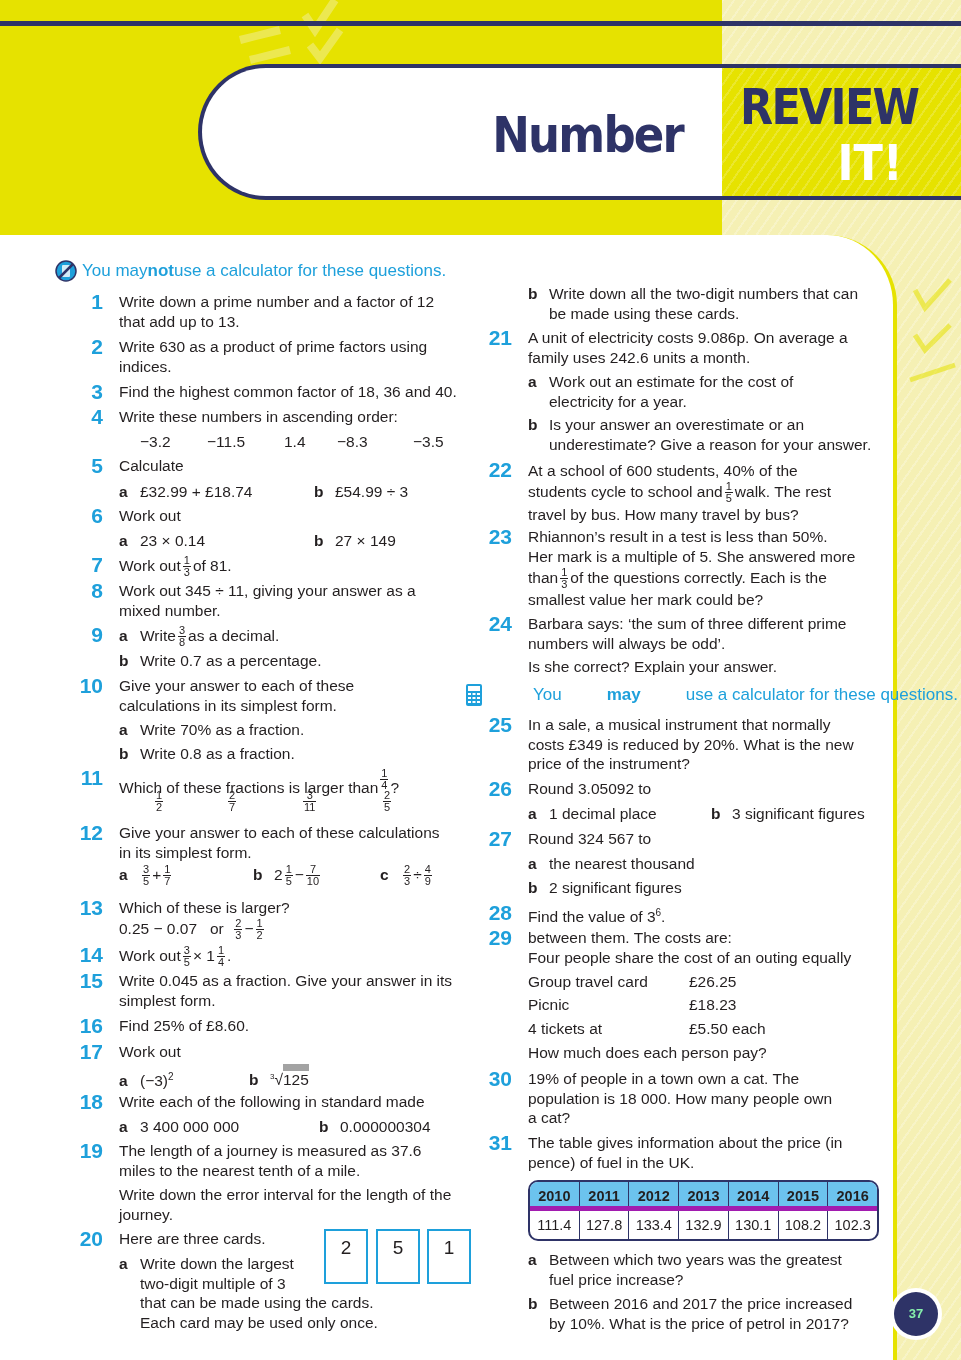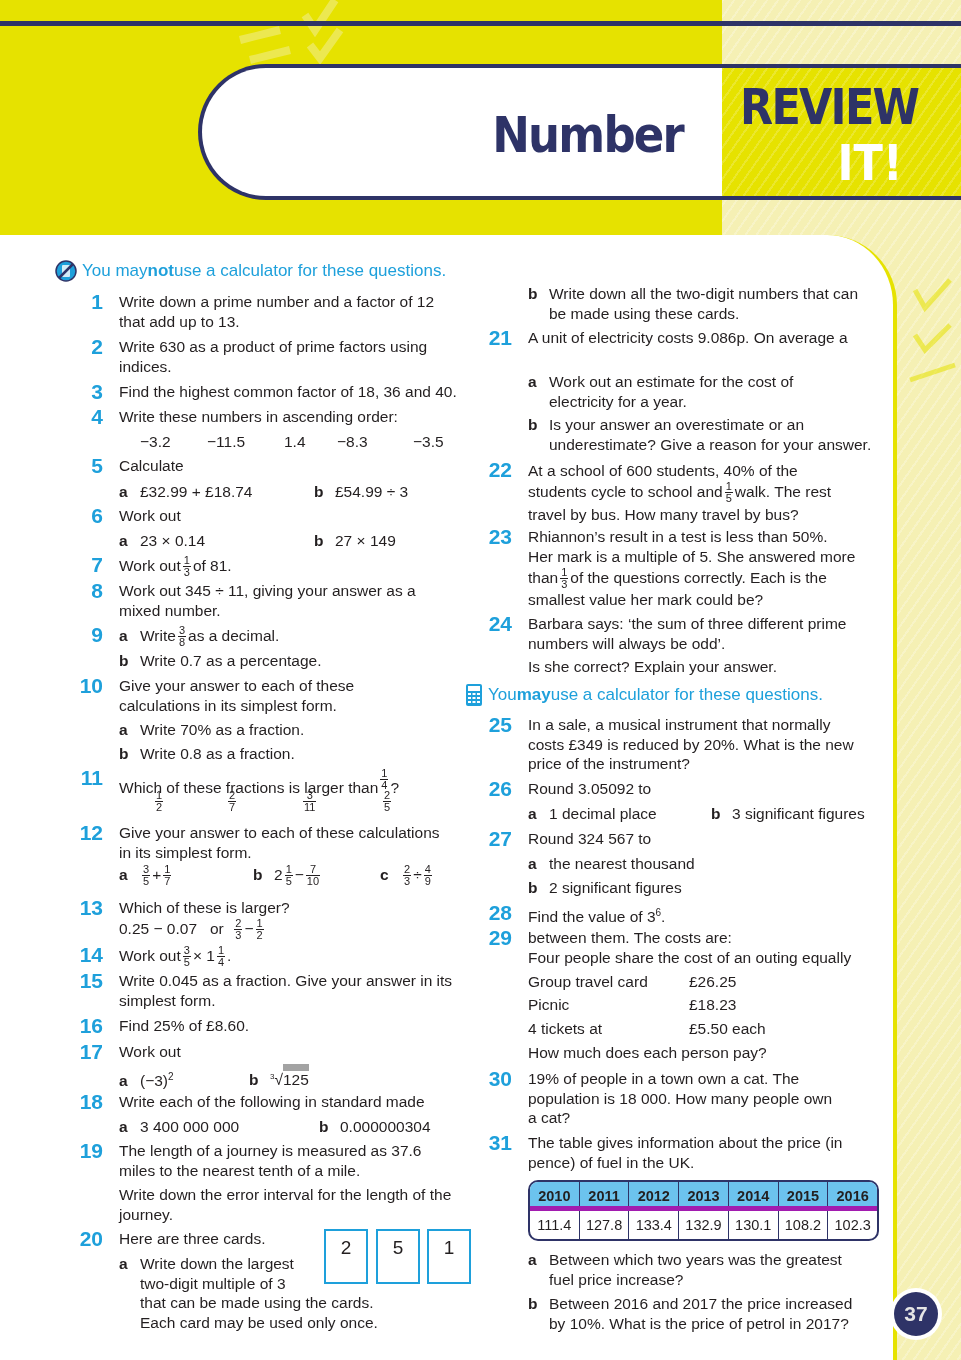--- a/index.html
+++ b/index.html
@@ -55,21 +55,21 @@
   
   .fuel-table { position: absolute; left: 528px; top: 1180px; width: 351px; height: 61px;
     border: 2px solid #2e3367; border-radius: 10px; overflow: hidden; border-collapse: separate; }
   .fuel-table .row { display: flex; height: 29px; }
   .fuel-table .row.head { background: #6cc3ee; border-bottom: 5px solid #a21caf; }
   .fuel-table .cell { flex: 1; text-align: center; line-height: 28px; font-size: 14.5px; border-right: 1.5px solid #2e3367; }
   .fuel-table .cell:last-child { border-right: none; }
   .fuel-table .head .cell { font-weight: bold; }
 
   .page-num { position: absolute; left: 894px; top: 1292px; width: 44px; height: 44px; border-radius: 50%;
-    background: #2e3367; color: #e5e5e5; font-weight: bold; font-size: 21px; text-align: center; line-height: 44px;
+    background: #2e3367; color: #86efac; font-weight: bold; font-size: 13px; text-align: center; line-height: 44px;
     box-shadow: 0 0 0 4px #fff; }
 </style>
 </head>
 <body>
 
 <div class="hdr-yellow"></div>
 <div class="hdr-pale"></div>
 <svg class="hdr-deco" viewBox="0 0 130 70">
   <path d="M20 40 L60 30 M30 60 L70 50 M85 15 L95 30 L115 0 M90 45 L100 58 L120 30" stroke="#f5f0b4" stroke-width="8" fill="none"></path>
 </svg>
@@ -272,20 +272,21 @@
 
 <div class="q" style="left:528px; top:284px; width:360px; white-space:nowrap;">
   <div><span class="sub-l">b</span><span>Write down all the two-digit numbers that can</span></div>
   <div style="padding-left:21px;">be made using these cards.</div>
 </div>
 
 <div class="q" style="left:472px; top:328px; width:420px;">
   <span class="qn">21</span>
   <div class="qt" style="white-space:nowrap;">
       <div>A unit of electricity costs 9.086p. On average a</div>
+      <div>family uses 242.6 units a month.</div>
     </div>
   <div class="sub" style="left:56px; top:44px; white-space:nowrap;">
     <div><span class="sub-l">a</span><span>Work out an estimate for the cost of</span></div>
     <div style="padding-left:21px;">electricity for a year.</div>
   </div>
   <div class="sub" style="left:56px; top:87px; white-space:nowrap;">
     <div><span class="sub-l">b</span><span>Is your answer an overestimate or an</span></div>
     <div style="padding-left:21px;">underestimate? Give a reason for your answer.</div>
   </div>
 </div>
@@ -311,21 +312,21 @@
 
 <div class="q" style="left:472px; top:614px; width:420px;">
   <span class="qn">24</span>
   <div class="qt" style="white-space:nowrap;">
     <div>Barbara says: ‘the sum of three different prime</div>
       <div>numbers will always be odd’.</div>
     <div style="margin-top:4px;">Is she correct?  Explain your answer.</div>
   </div>
 </div>
 
-<div class="notice" style="left:465px; top:683px;">
+<div class="notice" style="left:465px; top:683px;gap:45px;">
   <svg class="ico" style="width:18px; height:24px;" viewBox="0 0 18 24">
     <rect x="1" y="1" width="16" height="22" rx="2" fill="#1ea0db"></rect>
     <rect x="3" y="3" width="12" height="5" fill="#fff"></rect>
     <g fill="#fff">
         <rect x="3" y="10" width="3" height="2"></rect>
         <rect x="7.5" y="10" width="3" height="2"></rect>
         <rect x="12" y="10" width="3" height="2"></rect>
     <rect x="3" y="14" width="3" height="2"></rect>
         <rect x="7.5" y="14" width="3" height="2"></rect>
         <rect x="12" y="14" width="3" height="2"></rect>

